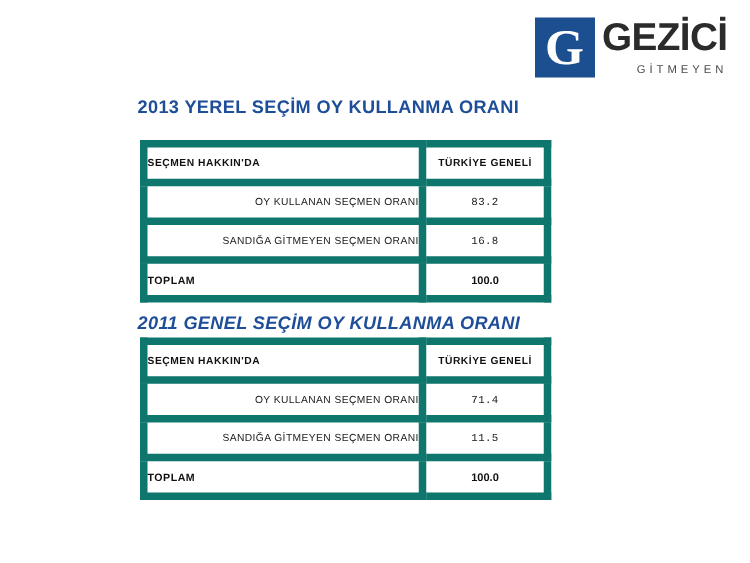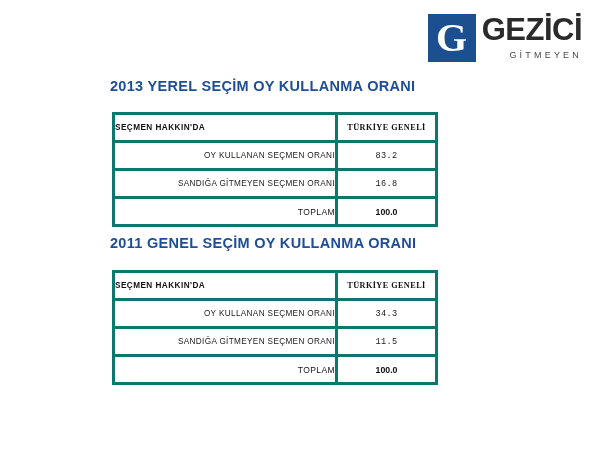--- a/index.html
+++ b/index.html
@@ -69,34 +69,34 @@
   .section-title {
     position: absolute;
     font-family: "Liberation Sans", sans-serif;
     font-weight: bold;
     font-size: 14.5px;
     color: #1f4e99;
     letter-spacing: 0.3px;
     white-space: nowrap;
   }
   #title-1 { left: 110px; top: 78px; }
-  #title-2 { left: 110px; top: 235px; }
+  #title-2 { left: 110px; top: 251px; font-style: italic; }
 
   
   .data-table {
     position: absolute;
     border-collapse: collapse;
     table-layout: fixed;
     background: #ffffff;
   }
   #table-1 { left: 112px; top: 112px; width: 323px; }
   #table-2 { left: 112px; top: 270px; width: 323px; }
 
   .data-table td, .data-table th {
-    border: 3px solid #0f766e;
+    border: 6px solid #0f766e;
     padding: 0;
     height: 25px;
     vertical-align: middle;
   }
   .col-label { width: 223px; }
   .col-value { width: 100px; }
 
   .cell-label {
     padding-left: 8px;
     font-size: 8.2px;
@@ -112,27 +112,27 @@
     letter-spacing: 0.3px;
     font-family: Liberation Mono, monospace;
   }
   .head-label, .head-value {
     font-weight: bold;
     font-size: 8.2px;
     letter-spacing: 0.45px;
     color: #111111;
   }
   .head-label { text-align: left; padding-left: 8px; }
-  .head-value { text-align: center; font-family: Liberation Serif, serif; }
+  .head-value { text-align: center; }
   .total-label {
-    font-weight: normal;
+    font-weight: bold;
     font-size: 8.5px;
     letter-spacing: 0.4px;
     padding-left: 8px;
-    text-align: right;
+    text-align: left;
     color: #111111;
   }
   .total-value {
     font-weight: bold;
     font-size: 8.8px;
     text-align: center;
     color: #111111;
     margin-top: 28px;
   }
 </style>
@@ -183,21 +183,21 @@
       <col class="col-label">
         <col class="col-value">
     </colgroup>
     <tbody>
       <tr>
         <th class="head-label">SEÇMEN HAKKIN'DA</th>
         <th class="head-value">TÜRKİYE GENELİ</th>
       </tr>
       <tr>
         <td class="cell-label">OY KULLANAN  SEÇMEN ORANI</td>
-        <td class="cell-value">34.3</td>
+        <td class="cell-value">71.4</td>
       </tr>
       <tr>
         <td class="cell-label">SANDIĞA  GİTMEYEN  SEÇMEN ORANI</td>
         <td class="cell-value">11.5</td>
       </tr>
       <tr>
         <td class="total-label">TOPLAM</td>
         <td class="total-value">100.0</td>
       </tr>
     </tbody>

